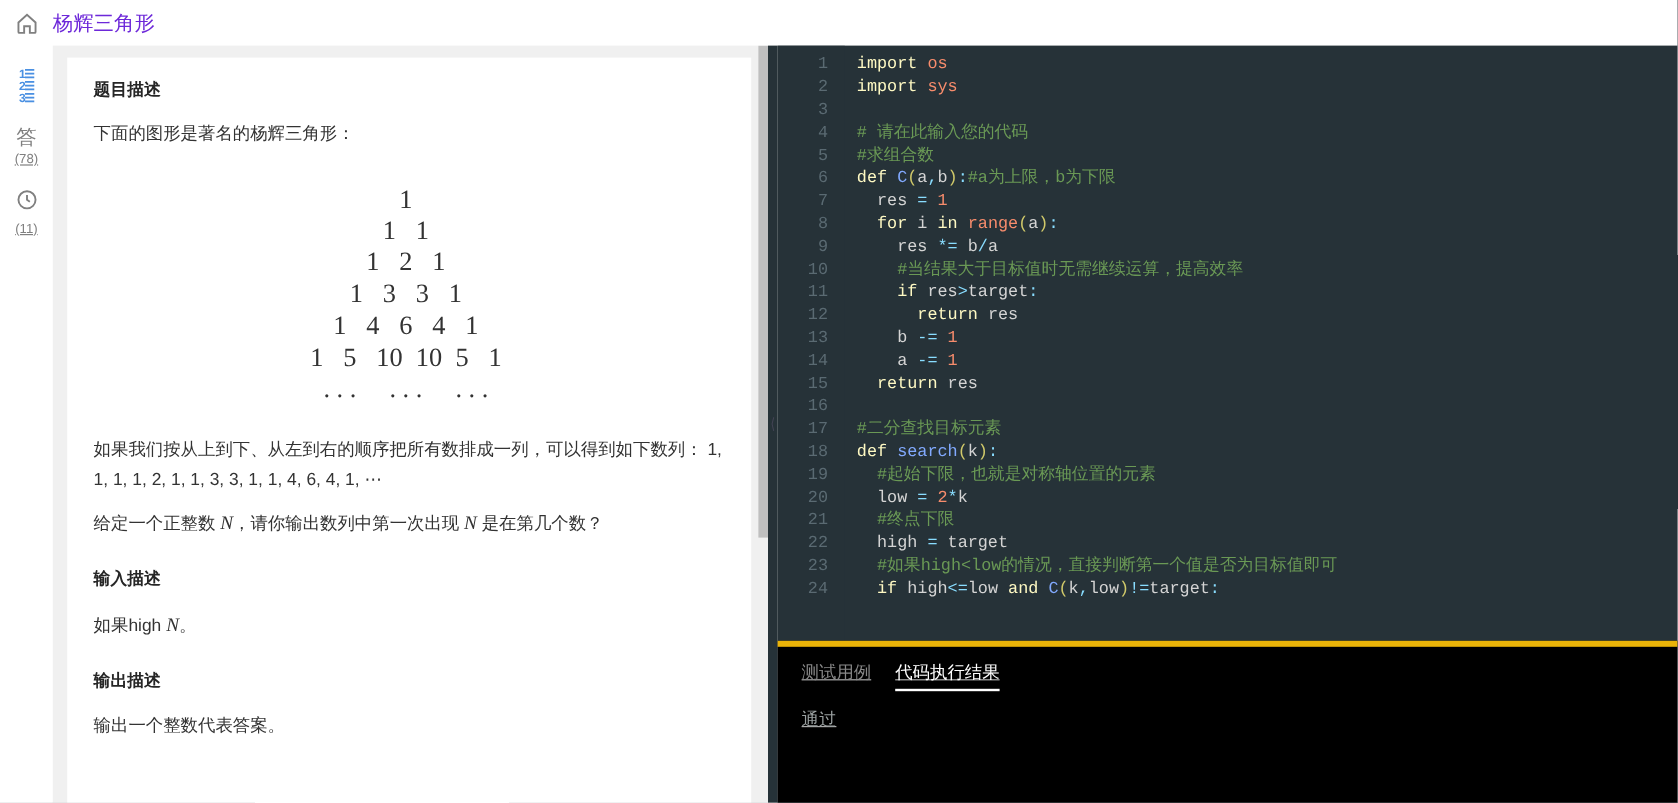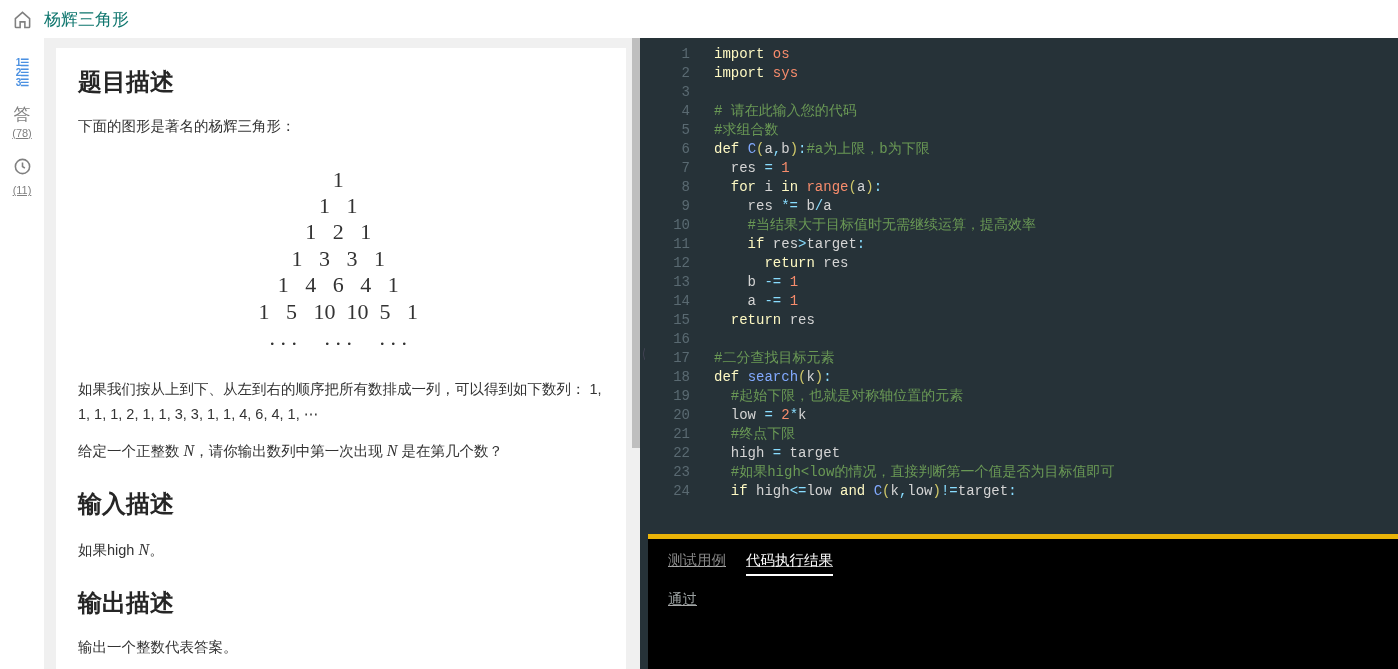--- a/index.html
+++ b/index.html
@@ -4,37 +4,37 @@
 <style>
 * { margin: 0; padding: 0; box-sizing: border-box; }
 html, body { height: 100%; font-family: -apple-system, BlinkMacSystemFont, "Segoe UI", Arial, sans-serif; }
 body { display: flex; flex-direction: column; overflow: hidden; }
 
 .top-bar { display: flex; height: 38px; }
 .top-left { display: flex; align-items: center; width: 640px; background: #fff; }
 .top-right { display: flex; align-items: center; flex: 1; background: #263238; color: #eee; }
 
 .home-icon { width: 44px; display: flex; justify-content: center; align-items: center; color: #808080; font-size: 20px; cursor: pointer; }
-.page-title { font-size: 17px; color: #0f766e; }
+.page-title { font-size: 17px; color: #6d28d9; }
 
 .lang-label { padding: 0 18px; font-size: 15px; color: #fff; }
 .lang-select { background: #1f2a30; padding: 8px 22px; display: flex; align-items: center; font-size: 15px; color: #e0e0e0; cursor: pointer; height: 38px; }
 .lang-select .caret { margin-left: 20px; font-size: 10px; }
 
 .main { display: flex; flex: 1; min-height: 0; }
 
 .sidebar { width: 44px; background: #fff; display: flex; flex-direction: column; align-items: center; padding-top: 20px; border-right: 0; }
 .side-item { display: flex; flex-direction: column; align-items: center; margin-bottom: 18px; color: #808080; cursor: pointer; }
 .side-item .icon-text { font-size: 17px; line-height: 1; }
 .side-item .count { font-size: 11px; margin-top: 4px; color: #808080; text-decoration: underline; }
 .list-icon { font-size: 10px; line-height: 1; color: #4a90e2; letter-spacing: -1px; font-weight: bold; }
 
 .problem-wrap { flex: 0 0 596px; background: #f0f0f0; padding: 10px 14px 0 12px; overflow-y: auto; position: relative; }
 .problem-panel { background: #fff; padding: 18px 22px 30px 22px; min-height: 100%; position: relative; }
-.problem-panel h3 { font-size: 24px; font-weight: 700; color: #262626; margin-bottom: 16px; }
+.problem-panel h3 { font-size: 14px; font-weight: 700; color: #262626; margin-bottom: 16px; }
 .problem-panel p { font-size: 14.5px; color: #333; line-height: 1.7; margin-bottom: 10px; }
 .problem-panel .var { font-style: italic; font-family: "Times New Roman", serif; font-size: 16px; }
 .triangle-img { text-align: center; padding: 18px 0 26px 0; font-family: "Times New Roman", serif; font-size: 22px; color: #333; line-height: 1.2; white-space: pre; }
 
 .code-area { flex: 1; display: flex; flex-direction: column; min-width: 0; background: #263238; }
 .editor { flex: 1; display: flex; overflow: hidden; font-family: Consolas, "Courier New", monospace; font-size: 14px; line-height: 19px; }
 .gutter { width: 56px; text-align: right; color: #5a6a72; padding: 7px 14px 0 0; background: #263238; user-select: none; }
 .gutter div { height: 19px; }
 .code { flex: 1; padding: 7px 0 0 10px; color: #d4d4d4; white-space: pre; overflow: hidden; }
 .code-line { height: 19px; }

